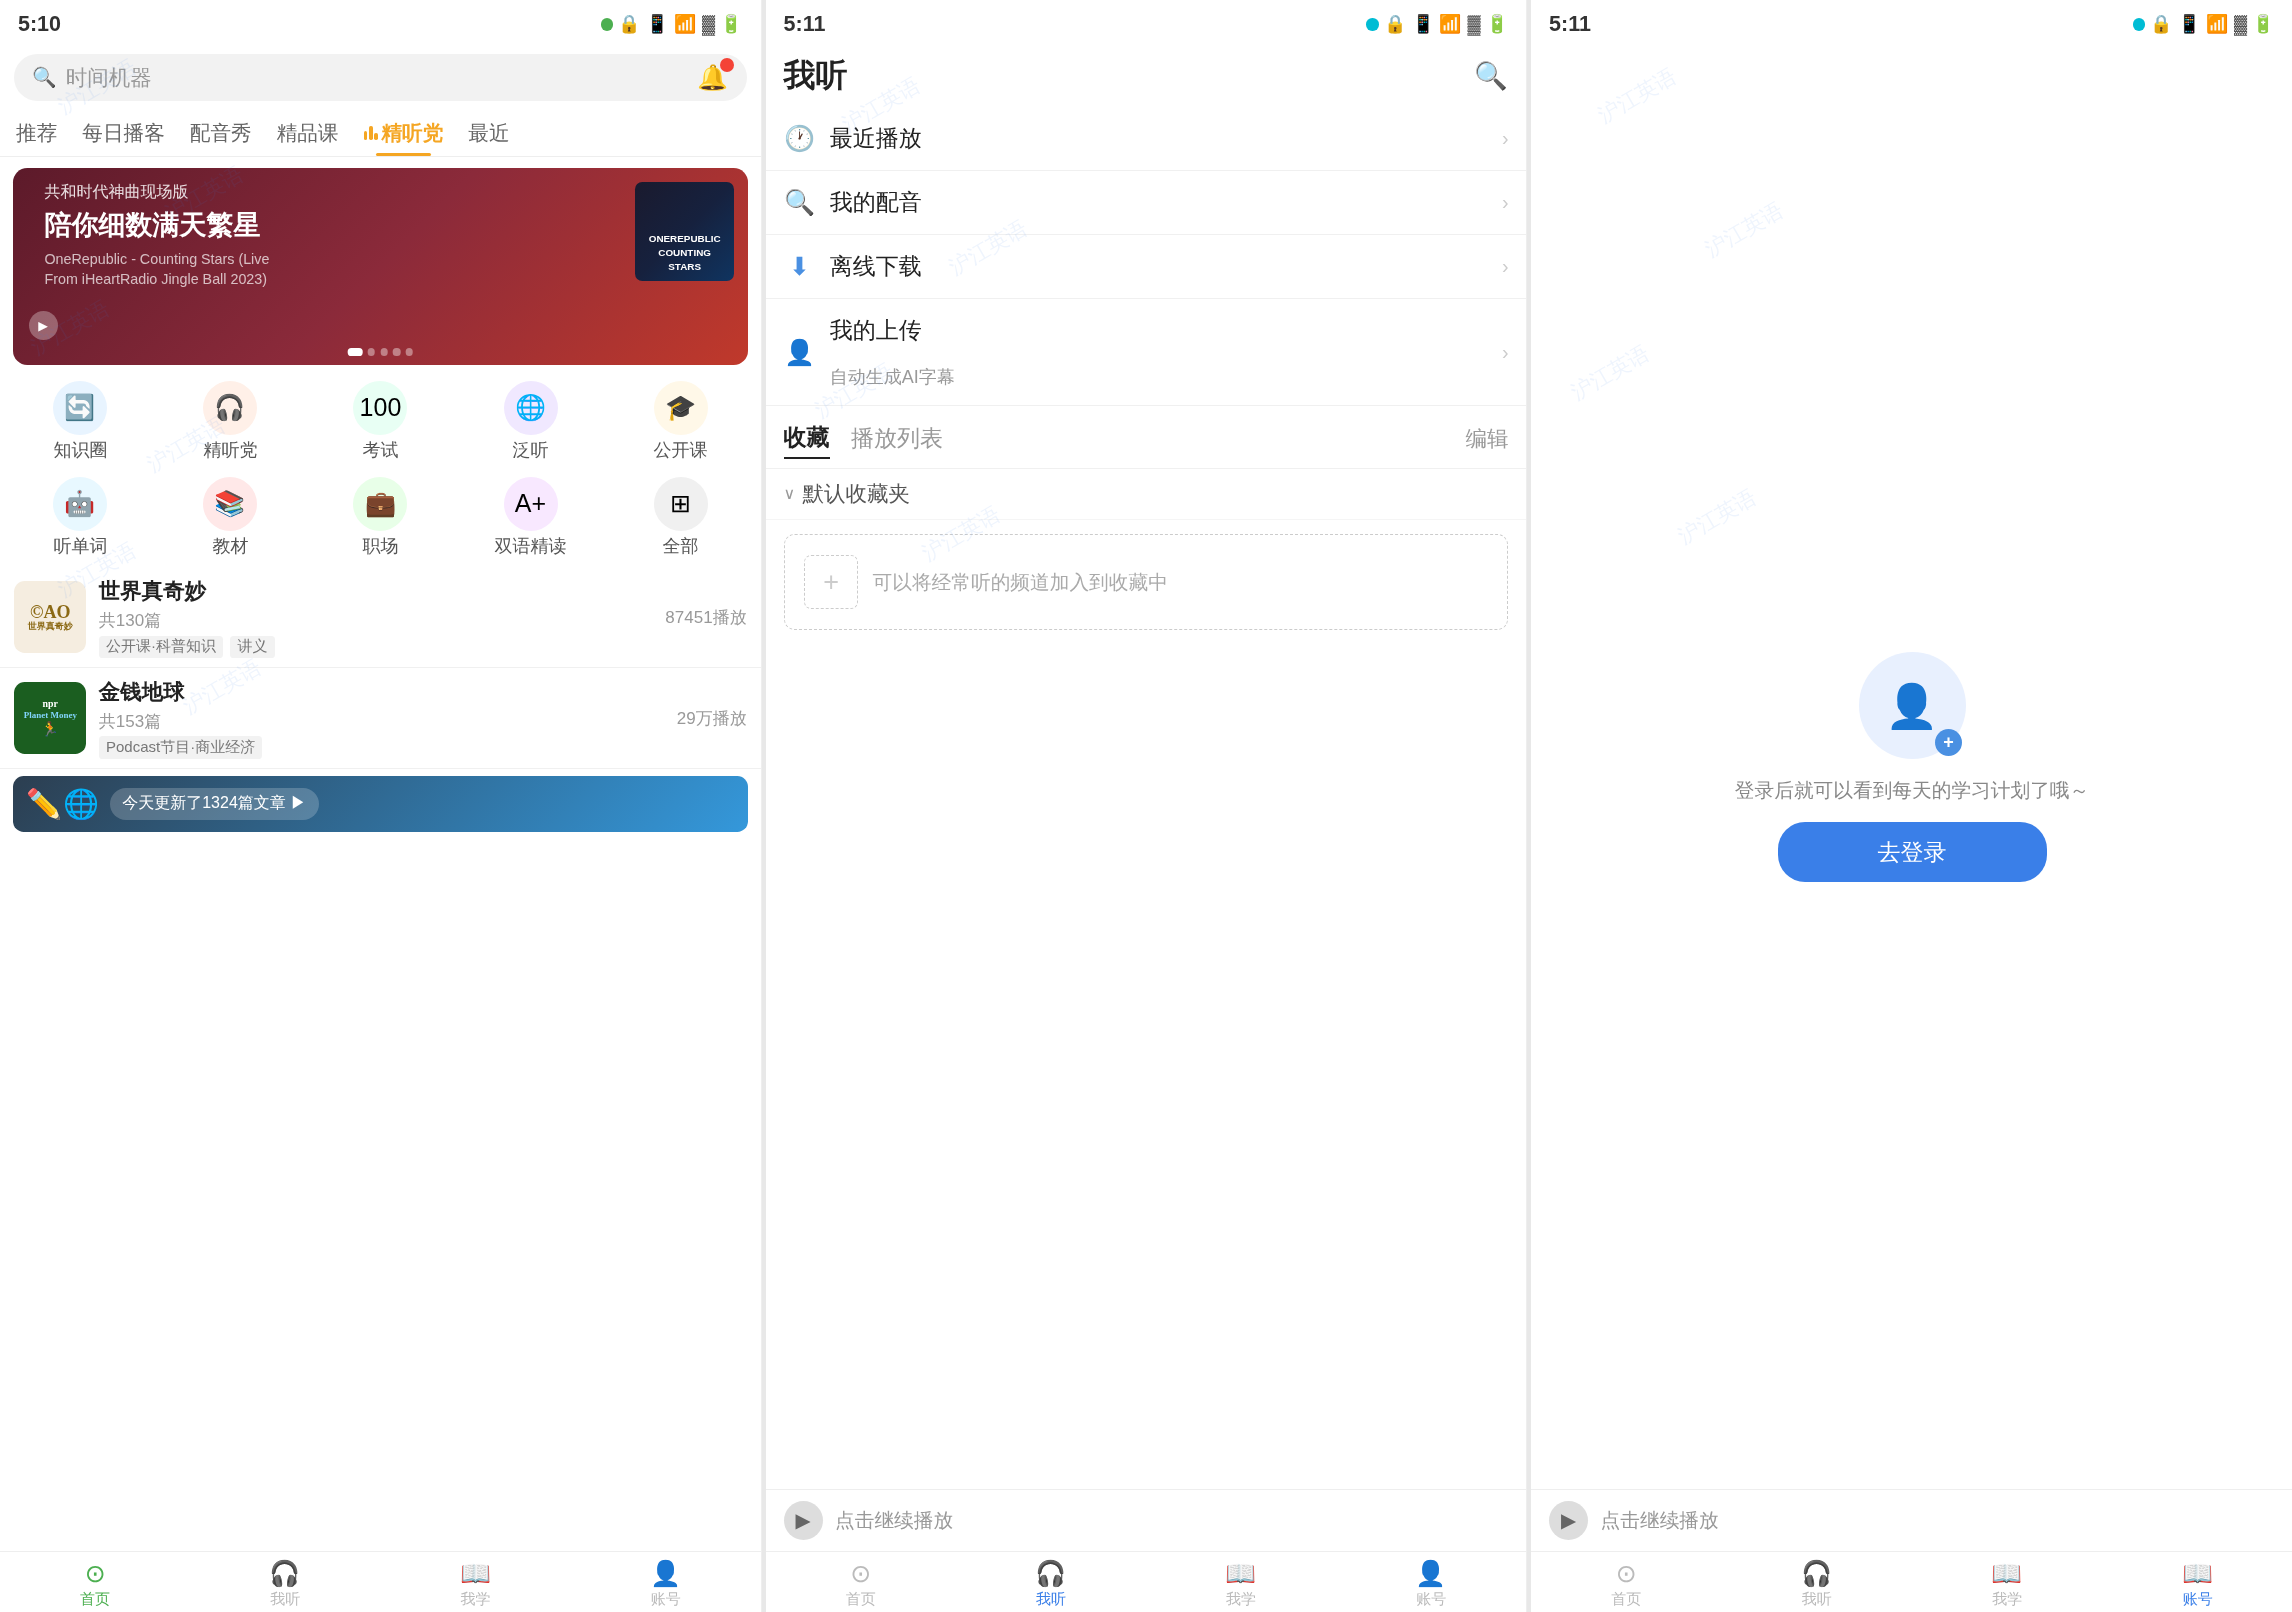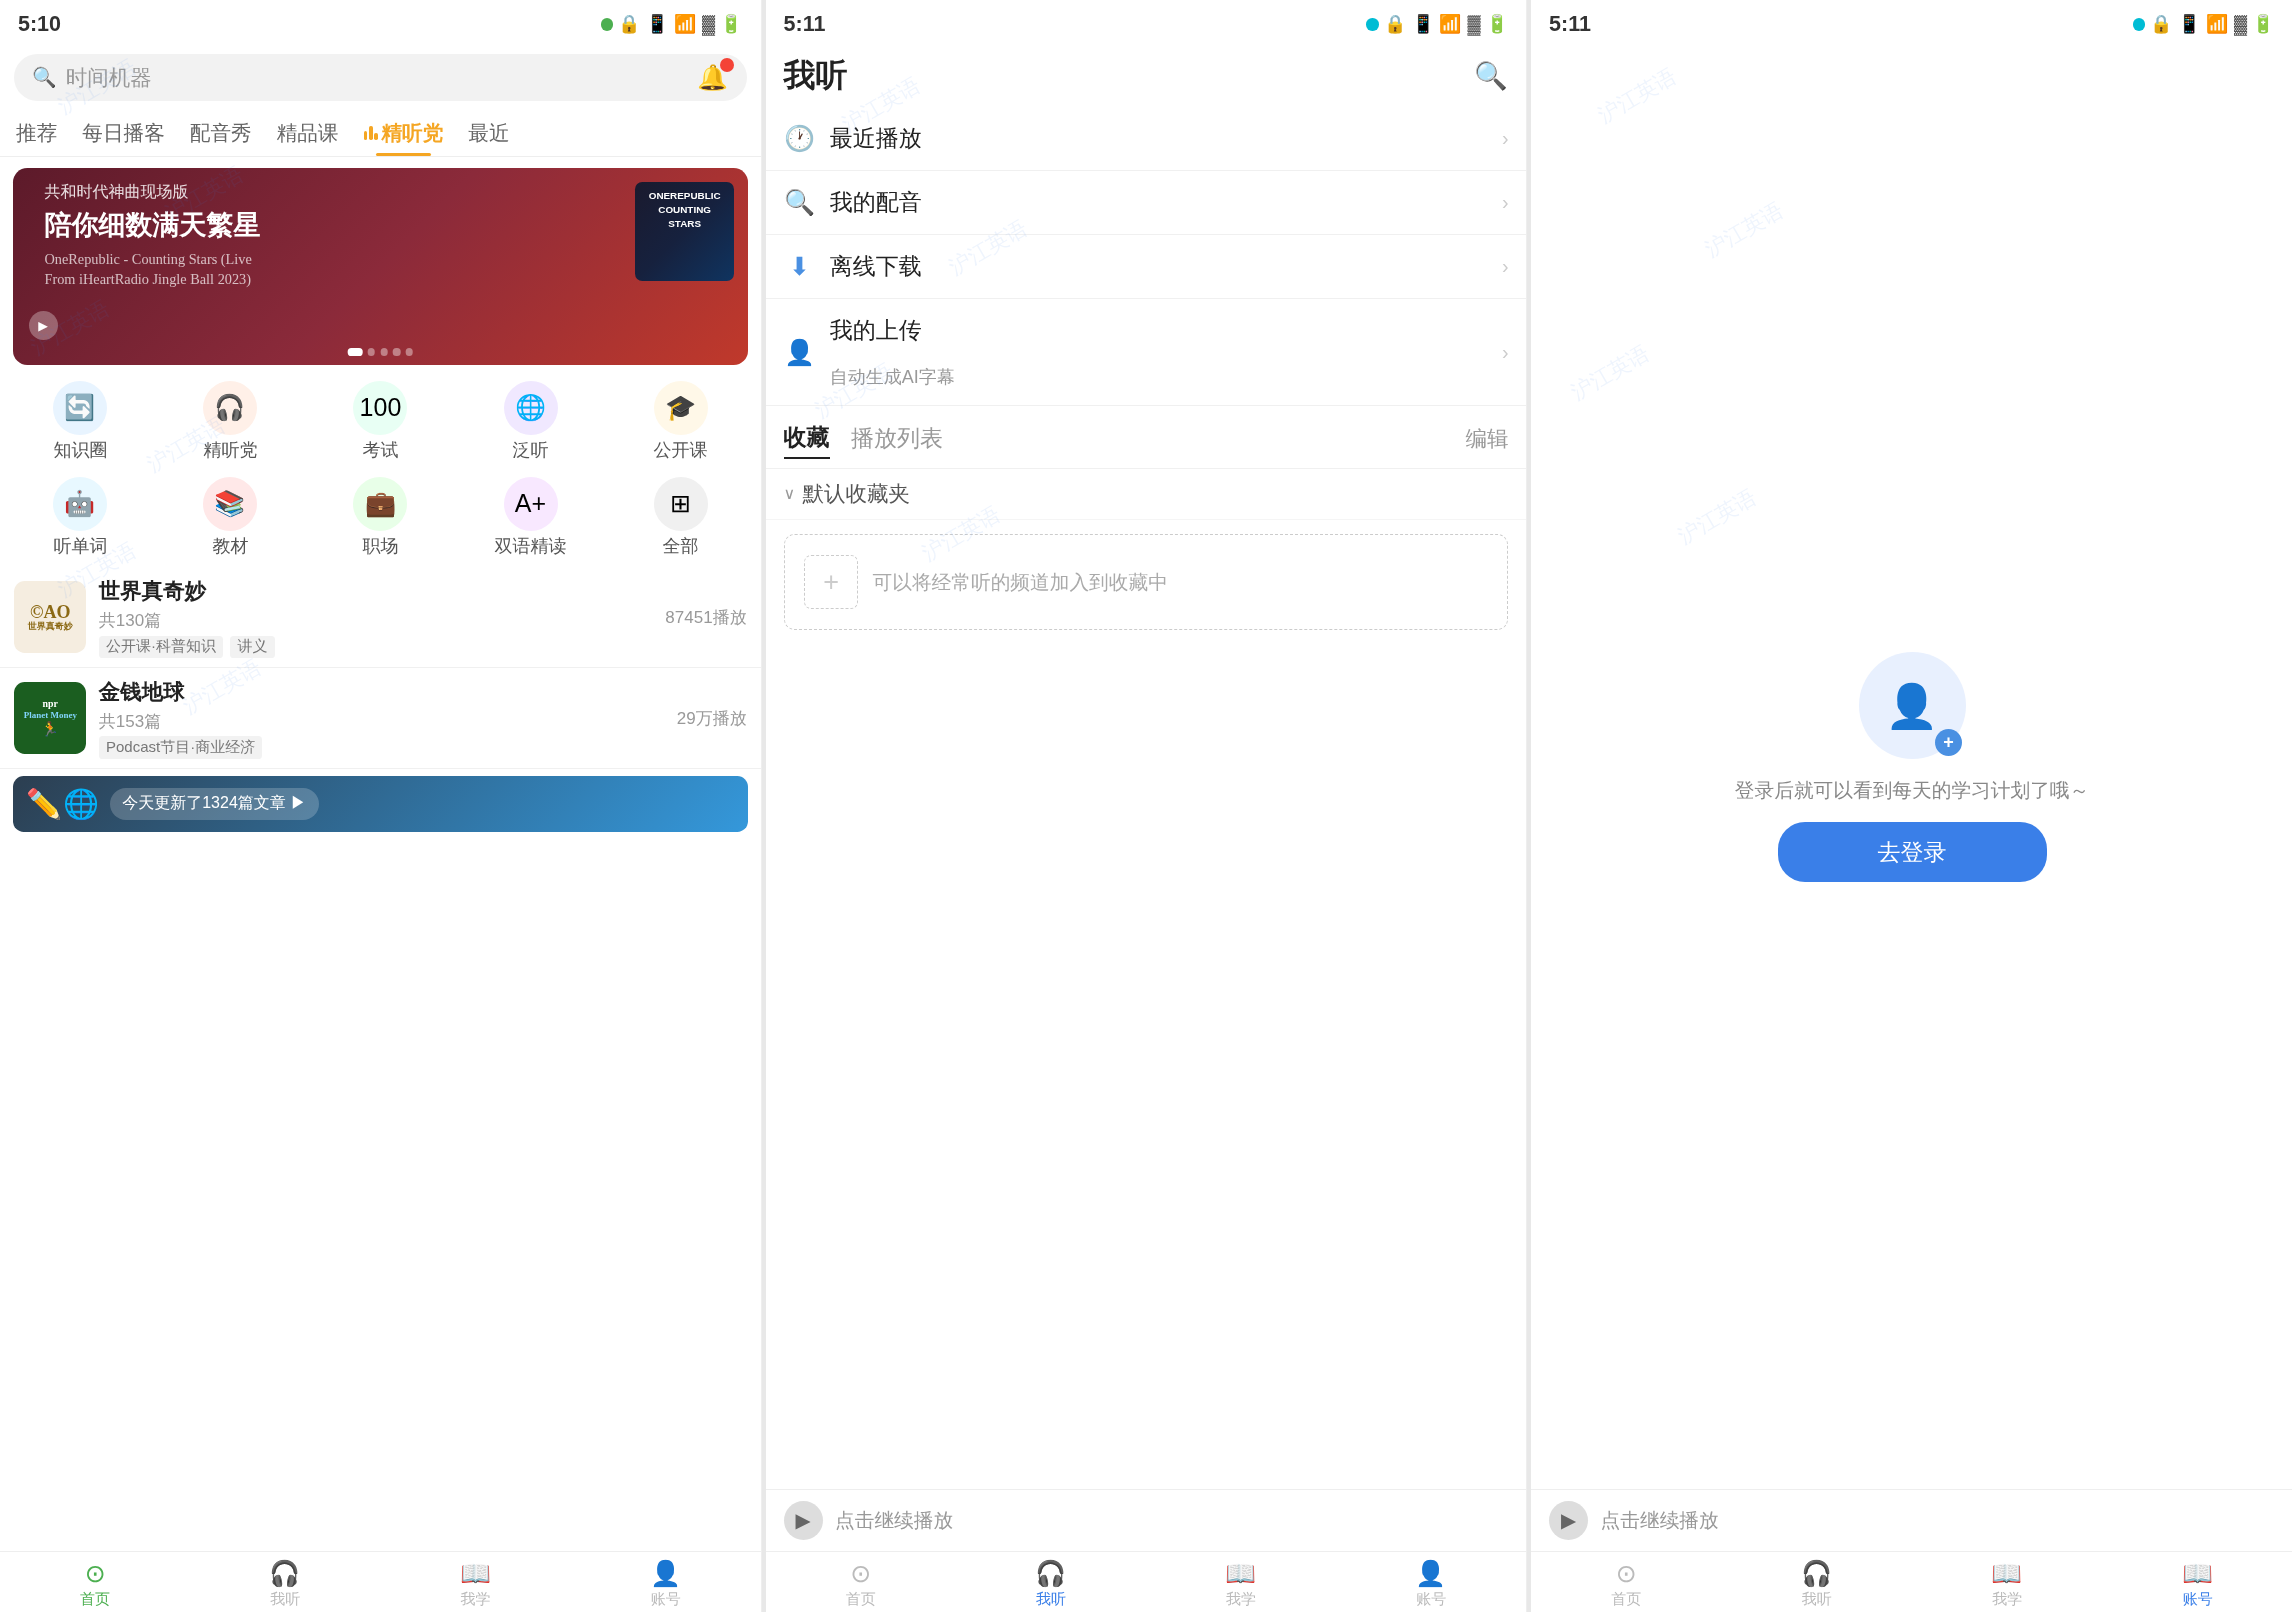--- a/index.html
+++ b/index.html
@@ -120,29 +120,29 @@
       overflow: hidden;
       flex-shrink: 0;
     }
     .banner-text {
       position: absolute;
       left: 32px; top: 14.3px;
       color: #fff;
     }
     .banner-subtitle { font-size: 16px; opacity: 0.85; margin-bottom: 5.4px; }
     .banner-title { font-size: 27px; font-weight: 700; line-height: 1.3; }
-    .banner-eng { font-size: 14.3px; opacity: 0.7; margin-top: 5.4px; line-height: 1.4; font-family: Liberation Serif, serif; }
+    .banner-eng { font-size: 14.3px; opacity: 0.7; margin-top: 5.4px; line-height: 1.4; }
     .banner-album {
       position: absolute;
       right: 14.3px; top: 14.3px;
       width: 99px; height: 99px;
       border-radius: 7.2px;
       background: linear-gradient(135deg, #1a1a2e, #16213e, #0f3460);
       display: flex;
-      align-items: flex-start;
+      align-items: flex-end;
       justify-content: center;
       color: #fff;
       font-size: 10.7px;
       text-align: center;
       padding: 7.2px;
     }
     .banner-dots {
       position: absolute;
       bottom: 9px; left: 50%;
       transform: translateX(-50%);

